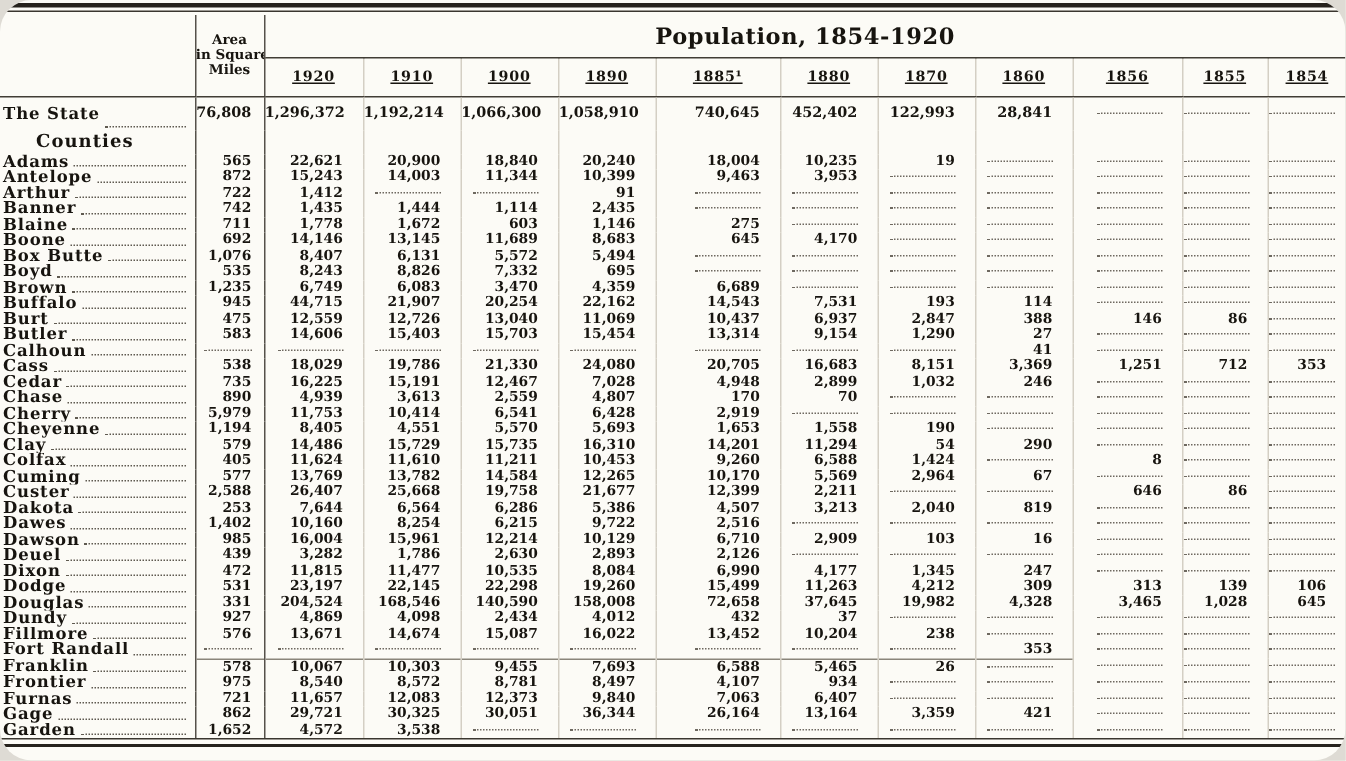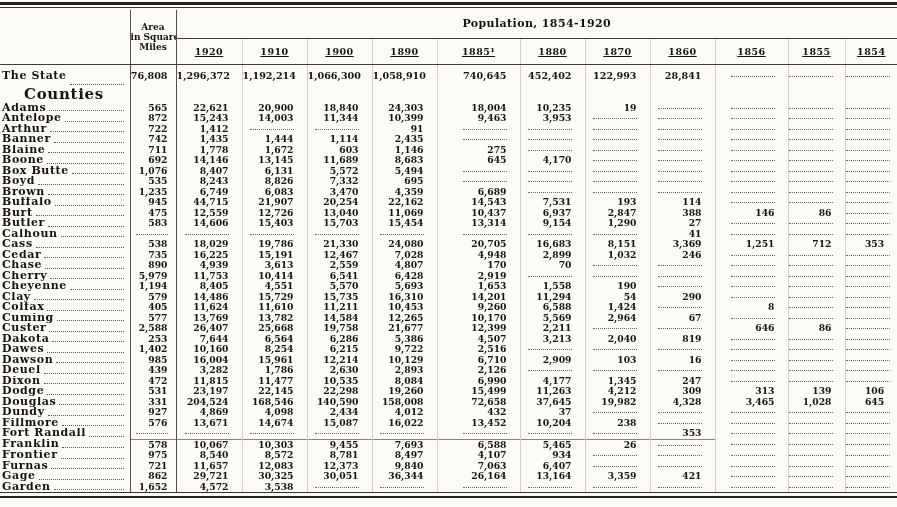--- a/index.html
+++ b/index.html
@@ -1,19 +1,20 @@
 <!DOCTYPE html>
 <html><head>
 <meta charset="utf-8">
 <style>
   html,body { margin:0; padding:0; background:#dedbd4; }
   .page {
     position:relative; width:897px; height:507px; margin:0 auto;
     background:#fcfbf6; color:#17140f; overflow:hidden;
     font-family:"DejaVu Serif", serif;
+    border-radius:21px;
   }
   .hrule { position:absolute; left:0; right:0; }
   .top-rule-thick { top:2px; height:3px; background:#26221c; }
   .top-rule-thin  { top:7px; height:1px; background:#3a362f; }
   .bottom-rule-thin  { top:492px; height:1px; background:#3a362f; }
   .bottom-rule-thick { top:496px; height:2px; background:#26221c; }
 
   table.census {
     position:absolute; top:10px; left:0; width:897px;
     border-collapse:collapse; table-layout:fixed;
@@ -21,42 +22,42 @@
   th, td { box-sizing:border-box; padding:0; font-weight:bold; white-space:nowrap; overflow:hidden; }
 
   
   thead th { vertical-align:middle; }
   .th-county { border-bottom:1.5px solid #413d35; }
   .th-area {
     font-size:9px; line-height:1.12; text-align:center;
     border-left:1.4px solid #55514a; border-right:1.4px solid #55514a;
     border-bottom:1.5px solid #413d35;
   }
-  .th-pop { font-size:11px; letter-spacing:0.4px; text-align:center;
+  .th-pop { font-size:15px; letter-spacing:0.4px; text-align:center;
     height:28px; border-bottom:1.3px solid #413d35; }
   .th-year { font-size:9.5px; letter-spacing:0.5px; text-align:center;
     height:26px; border-bottom:1.3px solid #413d35; border-right:1px solid #d4cfc4;text-decoration:underline; }
   .th-year:last-child { border-right:none; }
 
   
   tbody td { font-size:9.2px; height:10.5px; line-height:10.5px; }
   td.num { text-align:right; padding-right:13px; border-right:1px solid #d4cfc4; }
   td.num:last-child { border-right:none; }
   td.area-col { text-align:right; padding-right:8px;
     border-left:1.4px solid #55514a; border-right:1.4px solid #55514a; }
   td.county-col { text-align:left; }
   .cwrap { display:flex; align-items:flex-end; }
   .cname { font-size:11px; letter-spacing:0.6px; padding-left:2px; }
   .leader { flex:1; border-bottom:1.7px dotted #5f5a50; margin:0 6px 2px 3px; min-width:6px; }
   .dots { display:inline-block; width:44px; border-bottom:1.7px dotted #6e6960; margin-bottom:2px; }
   td.area-col .dots { width:32px; }
 
   tr.state-row td { height:22px; line-height:22px; font-size:9.6px; }
   tr.subhead-row td { height:14px; line-height:14px; }
-  .counties-label { font-size:15px; letter-spacing:0.7px; padding-left:24px; }
+  .counties-label { font-size:12px; letter-spacing:0.7px; padding-left:24px; }
   tr.rule-above td.rule-seg { border-top:1px solid #8a857a; }
 </style>
 </head>
 <body>
 
 <div class="page">
   <div class="hrule top-rule-thick"></div>
   <div class="hrule top-rule-thin"></div>
 
   <table class="census">
@@ -139,21 +140,21 @@
           <td class="county-col">
             <div class="cwrap">
               <span class="cname">Adams</span>
               <span class="leader"></span>
             </div>
           </td>
           <td class="num area-col">565</td>
           <td class="num">22,621</td>
           <td class="num">20,900</td>
           <td class="num">18,840</td>
-          <td class="num">24,303</td>
+          <td class="num">20,240</td>
           <td class="num">18,004</td>
           <td class="num">10,235</td>
           <td class="num">19</td>
           <td class="num"><span class="dots"></span></td>
           <td class="num"><span class="dots"></span></td>
           <td class="num"><span class="dots"></span></td>
           <td class="num"><span class="dots"></span></td>
         </tr>
         <tr>
           <td class="county-col">

